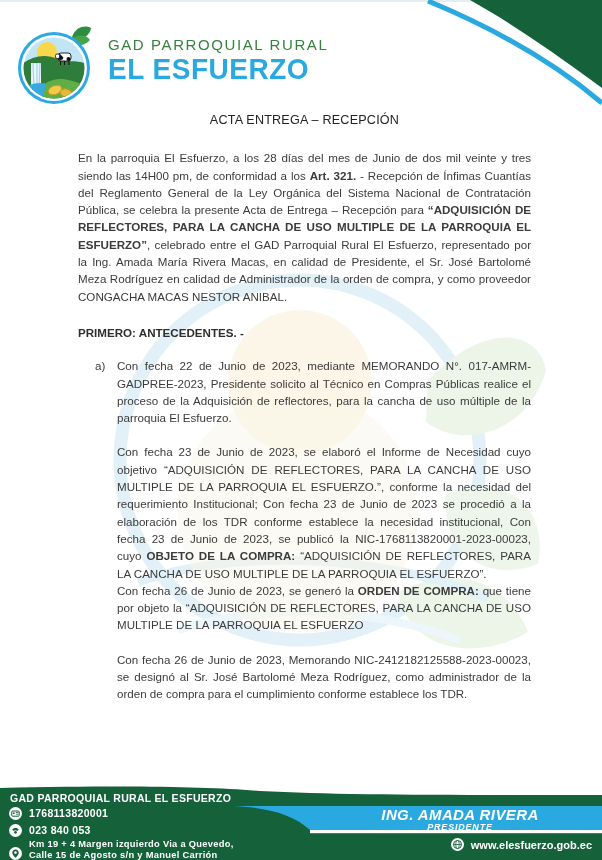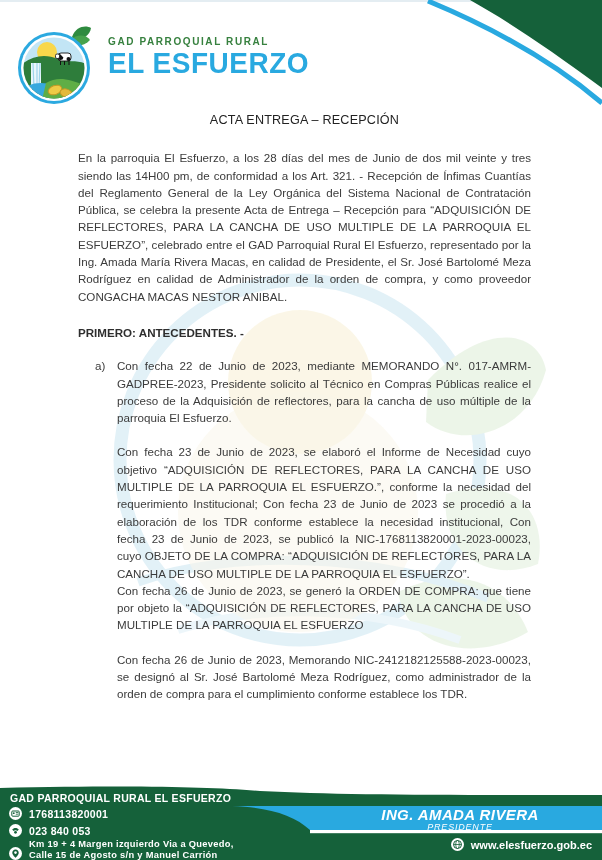--- a/index.html
+++ b/index.html
@@ -12,59 +12,59 @@
   body{width:602px;height:860px;position:relative;background:#fff;
        font-family:"Liberation Sans",sans-serif;overflow:hidden;}
   .top-line{position:absolute;top:0;left:0;width:602px;height:2px;background:#e4edf2;}
 
   
   .corner{position:absolute;top:0;right:0;}
 
   
   .letterhead{position:absolute;top:24px;left:16px;display:flex;align-items:flex-start;}
   .brand{margin-left:12px;margin-top:12px;}
-  .brand-top{font-size:10px;font-weight:bold;letter-spacing:1.6px;color:var(--logo-text-green);}
+  .brand-top{font-size:15px;font-weight:normal;letter-spacing:1.6px;color:var(--logo-text-green);}
   .brand-name{font-size:28px;font-weight:bold;letter-spacing:0.5px;color:var(--brand-blue);
               line-height:28px;margin-top:1px;transform:scaleY(1.08);transform-origin:left top;}
   .slogan-wrap{margin-left:52px;margin-top:4px;width:118px;text-align:center;}
   .slogan-wrap svg{display:block;margin:0 auto -2px auto;}
   .slogan{font-size:11px;font-weight:bold;font-style:italic;color:#1D6B38;}
 
   
   .watermark{position:absolute;left:68px;top:262px;pointer-events:none;}
 
   
   .doc{position:absolute;left:78px;top:112px;width:453px;color:var(--body-text);
        font-size:11.6px;line-height:17.3px;}
   .doc h1{font-size:12.6px;font-weight:normal;text-align:center;margin:0 0 20px 0;
           color:#222;letter-spacing:0.2px;}
   .doc p{margin:0;text-align:justify;}
   .doc .gap-top{margin-top:17px;}
   .heading{font-weight:bold;margin-top:19px !important;text-align:left !important;color:#2e2e2e;}
-  .b{font-weight:normal;}
+  .b{font-weight:bold;}
   .list-item{display:flex;margin-top:16px;}
   .list-label{width:22px;flex:0 0 22px;padding-left:17px;box-sizing:content-box;}
   .list-body{flex:1;}
 
   
   .footer{position:absolute;left:0;bottom:0;width:602px;height:74px;}
   .footer svg.shape{position:absolute;left:0;top:0;}
   .f-org{position:absolute;left:10px;top:6px;color:#fff;font-size:10.5px;font-weight:bold;
          letter-spacing:0.3px;text-align:right;}
-  .f-row{position:absolute;left:9px;display:flex;align-items:center;color:#fff;}
+  .f-row{position:absolute;left:9px;display:flex;align-items:flex-start;color:#fff;}
   .f-row .txt{margin-left:7px;font-size:10.5px;font-weight:bold;letter-spacing:0.3px;}
   .f-ruc{top:21px;}
   .f-phone{top:38px;}
   .f-addr{top:53px;align-items:flex-end;}
   .f-addr .txt{font-size:9.3px;line-height:10.6px;font-weight:bold;}
   .badge{width:13px;height:13px;flex:0 0 13px;}
   .official{position:absolute;left:318px;right:0;top:20px;height:24px;text-align:center;
             color:#fff;font-style:italic;}
   .official .name{font-size:15px;font-weight:bold;letter-spacing:0.4px;line-height:15px;margin-top:1px;}
-  .official .title{font-size:9px;font-weight:normal;letter-spacing:0.8px;line-height:9px;margin-top:1px;}
+  .official .title{font-size:9px;font-weight:bold;letter-spacing:0.8px;line-height:9px;margin-top:1px;}
   .website{position:absolute;right:10px;top:52px;display:flex;align-items:flex-end;color:#fff;}
   .website .txt{margin-left:7px;font-size:11px;font-weight:bold;}
 </style>
 </head>
 <body>
 
 <div class="top-line"></div>
 
 <svg class="corner" width="602" height="130" viewBox="0 0 602 130">
   <path d="M470,0 L602,0 L602,88 C548,48 506,20 470,0 Z" fill="#15613A"></path>

